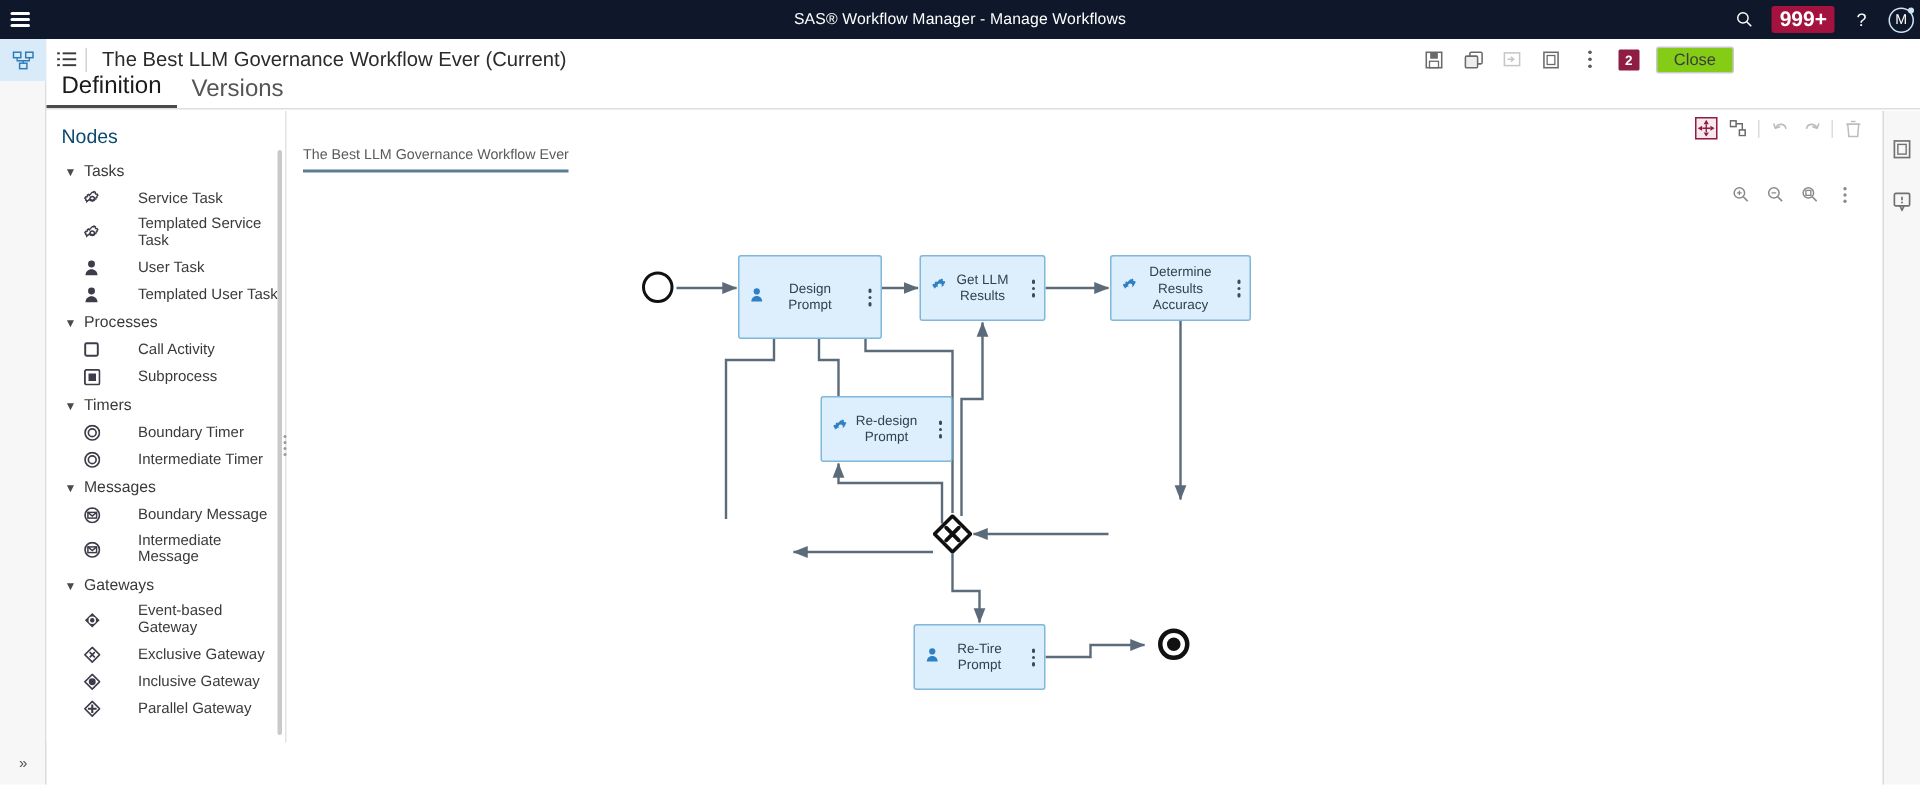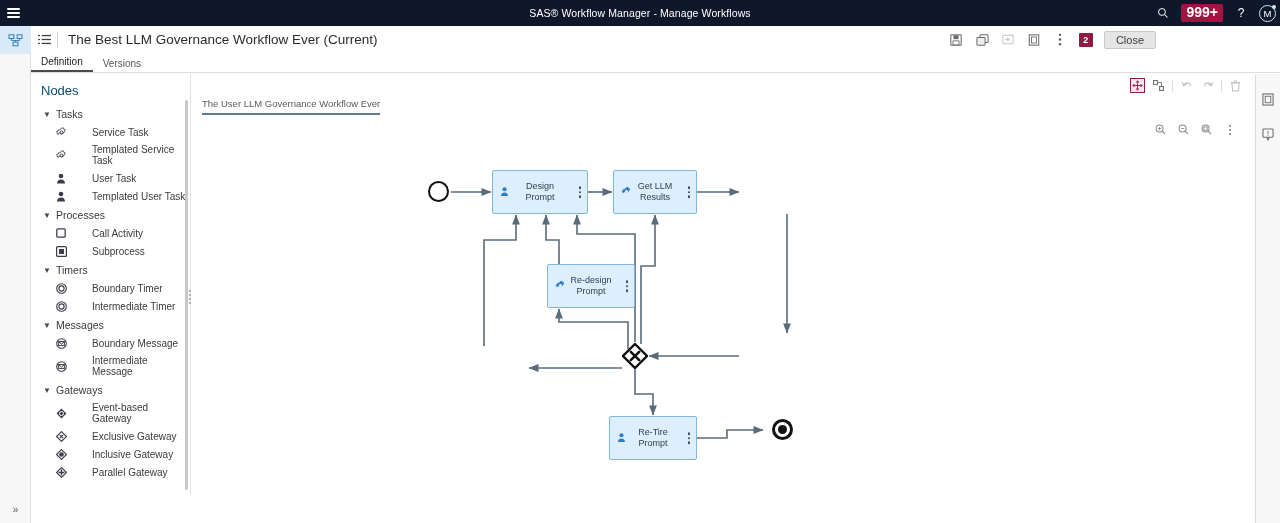--- a/index.html
+++ b/index.html
@@ -86,33 +86,33 @@
     width: 15px; height: 15px; display: flex; align-items: center; justify-content: center;
     color: #6a6a6a; cursor: pointer;
   }
   .tb-ico.disabled { color: #c6c6c6; cursor: default; }
   .badge-count {
     background: #8e1c43; color: #fff; font-size: 9px; font-weight: bold;
     width: 14px; height: 14px; display: flex; align-items: center; justify-content: center;
     border-radius: 1px; cursor: pointer;
   }
   .close-btn {
-    border: 1px solid #c9c9c9; background: #e5e5e5; color: #3b3b3b;
+    border: 1px solid #c9c9c9; background: #84cc16; color: #3b3b3b;
     font-size: 11px; padding: 2px 11px; border-radius: 2px; cursor: pointer;
     font-family: "Liberation Sans", sans-serif;
   }
 
   
   .tabs {
     position: absolute; left: 31px; top: 53px; width: 1249px; height: 20px;
     border-bottom: 1px solid #dedede; display: flex; align-items: flex-end;
     background: #fff;
   }
   .tab {
-    font-size: 10px; color: #555; padding: 0 10px 3px; cursor: pointer; text-align: right;
+    font-size: 16px; color: #555; padding: 0 10px 3px; cursor: pointer; text-align: right;
   }
   .tab.active { color: #1a1a1a; border-bottom: 2px solid #4a4a4a; }
 
   
   .nodes-panel {
     position: absolute; left: 31px; top: 74px; width: 160px; height: 421px;
     background: #fff; border-right: 1px solid #e3e3e3;
     overflow: hidden;
   }
   .nodes-title { font-size: 13px; color: #0c4a6e; padding: 9px 0 6px 10px; }
@@ -462,21 +462,21 @@
 </div>
 <div class="panel-handle">
     <i></i>
     <i></i>
     <i></i>
     <i></i>
   </div>
 
 <div class="canvas">
 
-  <div class="canvas-crumb">The User LLM Governance Workflow Ever</div>
+  <div class="canvas-crumb">The Best LLM Governance Workflow Ever</div>
 
   <div class="canvas-tools">
     <div class="tool sel">
       <svg width="11" height="11" viewBox="0 0 12 12">
           <path d="M6 .8 L7 2.5 H5zM6 11.2 L5 9.5H7zM.8 6 L2.5 5v2zM11.2 6 L9.5 7V5zM6 3.2V8.8M3.2 6H8.8" stroke="#8e1c43" stroke-width="1" fill="#8e1c43"></path>
         </svg>
     </div>
     <div class="tool">
       <svg width="11" height="11" viewBox="0 0 12 12">
           <rect x=".6" y=".6" width="4.2" height="4.2" fill="none" stroke="#6a6a6a" stroke-width="1.1"></rect>
@@ -570,21 +570,21 @@
       <path d="M 292 272 V 166 H 324 V 141"></path>
 
       <path d="M 443 268 V 160 H 385 V 141"></path>
 
       <path d="M 505 364 H 535 V 356 H 571"></path>
     </g>
   </svg>
 
   <div class="start-event" style="left:236px; top:107px;"></div>
 
-  <div class="task" style="left:300px; top:96px; width:96px; height:44px;">
+  <div class="task" style="left:300px; top:96px; width:96px; height:56px;">
     <span class="task-ico"><svg width="9" height="11" viewBox="0 0 10 11">
           <circle cx="5" cy="3" r="2.3" fill="#2e7fc4"></circle>
           <path d="M1 10.5c0-2.4 1.8-4 4-4s4 1.6 4 4z" fill="#2e7fc4"></path>
         </svg></span>
     <span class="task-label">Design Prompt</span>
     <span class="kebab">
         <i></i>
         <i></i>
         <i></i>
       </span>
@@ -596,20 +596,32 @@
           <circle cx="6" cy="6" r="1.6" fill="#ddeffc"></circle>
         </svg></span>
     <span class="task-label">Get LLM Results</span>
     <span class="kebab">
         <i></i>
         <i></i>
         <i></i>
       </span>
   </div>
 
+  <div class="task" style="left:548px; top:96px; width:94px; height:44px;">
+    <span class="task-ico"><svg width="11" height="11" viewBox="0 0 12 12">
+          <path d="M6 1.2l.8.2.5-.7 1 .6-.2.8.6.6.8-.2.6 1-.7.5.1.8-.8.4v.9l-.8.2-.3.8-.9-.3-.7.5-.7-.5-.9.3-.3-.8L2 8.2v-.9l-.8-.4.1-.8-.7-.5.6-1 .8.2.6-.6-.2-.8 1-.6.5.7z" fill="#2e7fc4"></path>
+          <circle cx="6" cy="6" r="1.6" fill="#ddeffc"></circle>
+        </svg></span>
+    <span class="task-label">Determine Results Accuracy</span>
+    <span class="kebab">
+        <i></i>
+        <i></i>
+        <i></i>
+      </span>
+  </div>
 
   <div class="task" style="left:323px; top:190px; width:88px; height:44px;margin-left:32px;">
     <span class="task-ico"><svg width="11" height="11" viewBox="0 0 12 12">
           <path d="M6 1.2l.8.2.5-.7 1 .6-.2.8.6.6.8-.2.6 1-.7.5.1.8-.8.4v.9l-.8.2-.3.8-.9-.3-.7.5-.7-.5-.9.3-.3-.8L2 8.2v-.9l-.8-.4.1-.8-.7-.5.6-1 .8.2.6-.6-.2-.8 1-.6.5.7z" fill="#2e7fc4"></path>
           <circle cx="6" cy="6" r="1.6" fill="#ddeffc"></circle>
         </svg></span>
     <span class="task-label">Re-design Prompt</span>
     <span class="kebab">
         <i></i>
         <i></i>

